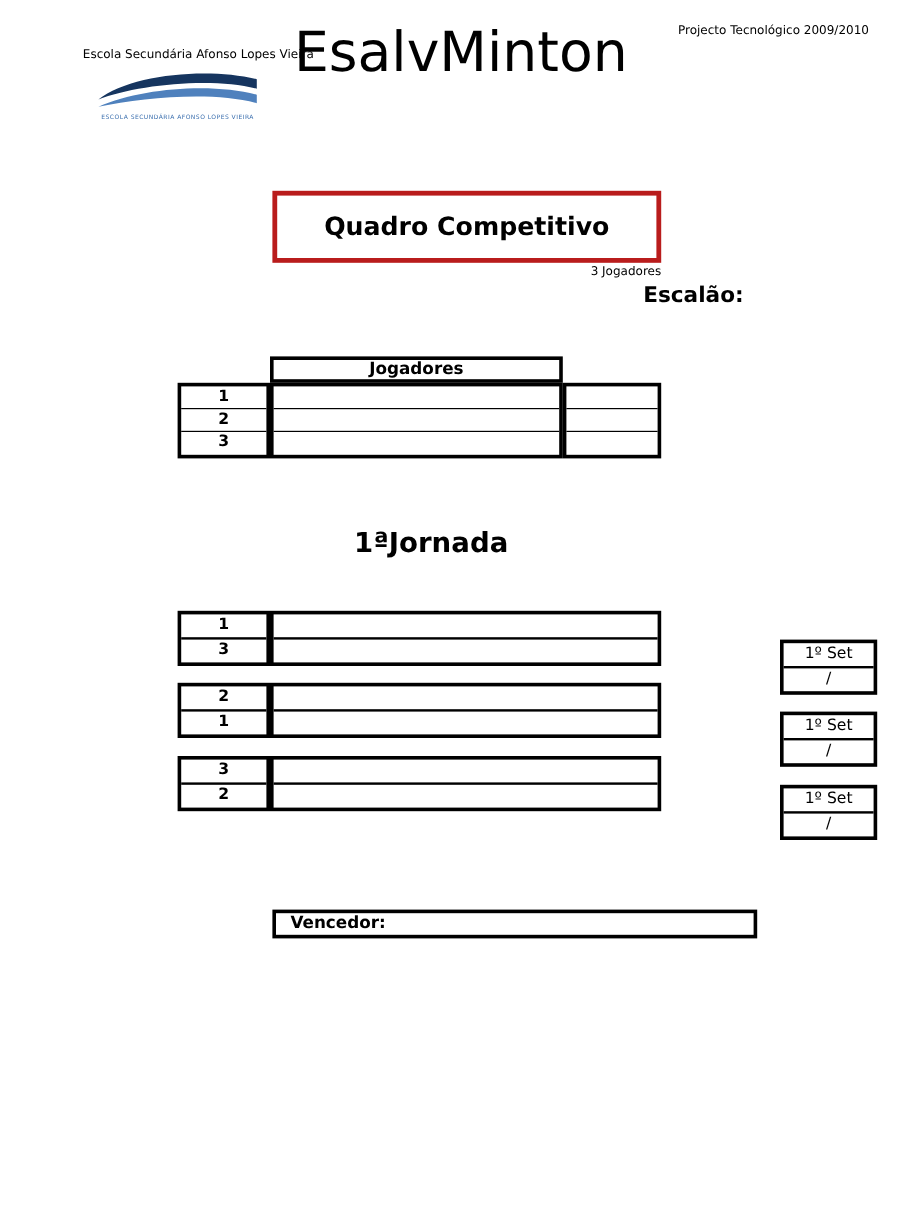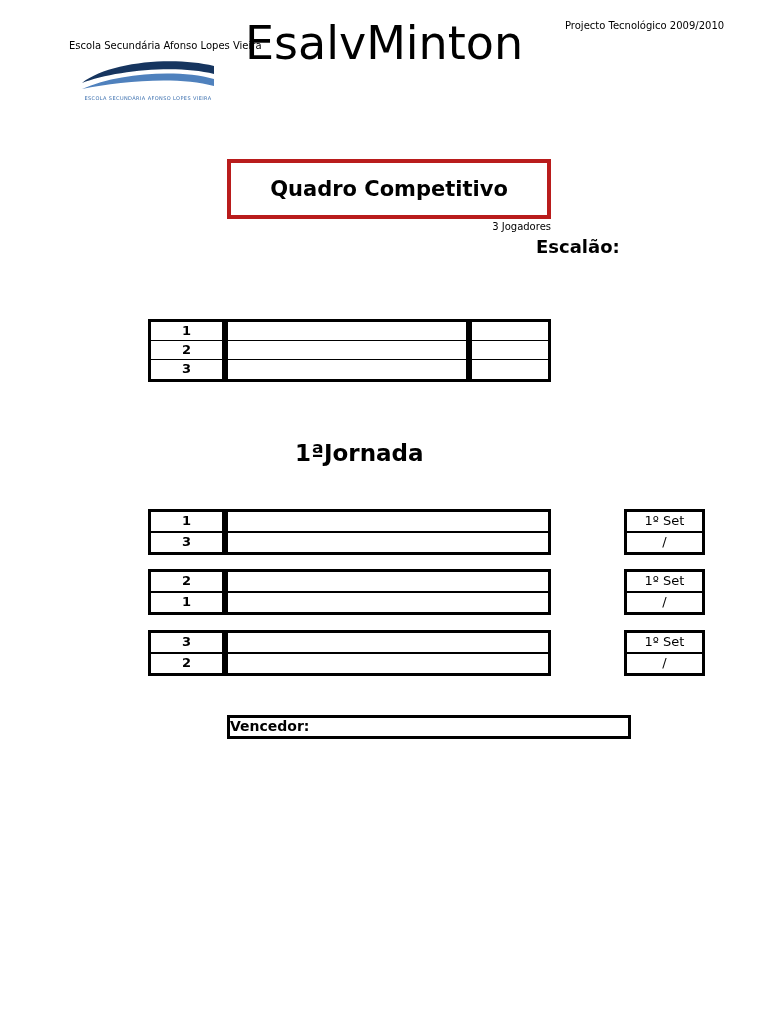--- a/index.html
+++ b/index.html
@@ -43,31 +43,31 @@
   .pt-row:last-child { border-bottom: none; }
   .pt-numcol .pt-row { text-align: center; font-size: 13px; font-weight: bold; line-height: 17px; }
 
   
   .jornada-title { left: 283px; top: 440px; font-size: 23px; font-weight: bold; margin-left: 12px; }
 
   .match { left: 148px; width: 563px; height: 46px; }
   .m-col { position: absolute; top: 0; height: 46px; border: 3px solid #000; }
   .m-numcol { left: 0; width: 77px; }
   .m-widecol { left: 77px; width: 326px; }
-  .m-setbox { left: 476px; width: 81px; }
+  .m-setbox { left: 502px; width: 81px; margin-top: 24px; }
   .m-row-top { height: 21px; border-bottom: 2px solid #000; }
   .m-row-bottom { height: 19px; }
   .m-numcol div, .m-setbox div { text-align: center; font-size: 13px; line-height: 18px; }
   .m-numcol div { font-weight: bold; }
   .m-setbox .m-row-top { font-weight: normal; }
 
   
   .vencedor-box {
-    left: 227px; top: 715px; width: 404px; height: 24px;
-    border: 3px solid #000; font-size: 14px; font-weight: bold; line-height: 17px; padding-left: 0;
+    left: 227px; top: 758px; width: 404px; height: 24px;
+    border: 3px solid #000; font-size: 14px; font-weight: bold; line-height: 17px; padding-left: 12px;
   }
 </style>
 </head>
 <body>
 
 <div>
 
   <span class="abs school-name">Escola Secundária Afonso Lopes Vieira</span>
   <h1 class="abs app-title">EsalvMinton</h1>
   <span class="abs project">Projecto Tecnológico 2009/2010</span>
@@ -80,20 +80,21 @@
     <div class="logo-caption">ESCOLA SECUNDÁRIA AFONSO LOPES VIEIRA</div>
   </div>
 
   <div class="abs quadro-box">
     <span>Quadro Competitivo</span>
   </div>
   <div class="abs subtitle">3 Jogadores</div>
   <div class="abs escalao">Escalão:</div>
 
   <div class="abs players-table">
+    <div class="pt-header">Jogadores</div>
     <div class="pt-col pt-numcol">
       <div class="pt-row">1</div>
       <div class="pt-row">2</div>
       <div class="pt-row">3</div>
     </div>
     <div class="pt-col pt-midcol">
       <div class="pt-row"></div>
       <div class="pt-row"></div>
       <div class="pt-row"></div>
     </div>

